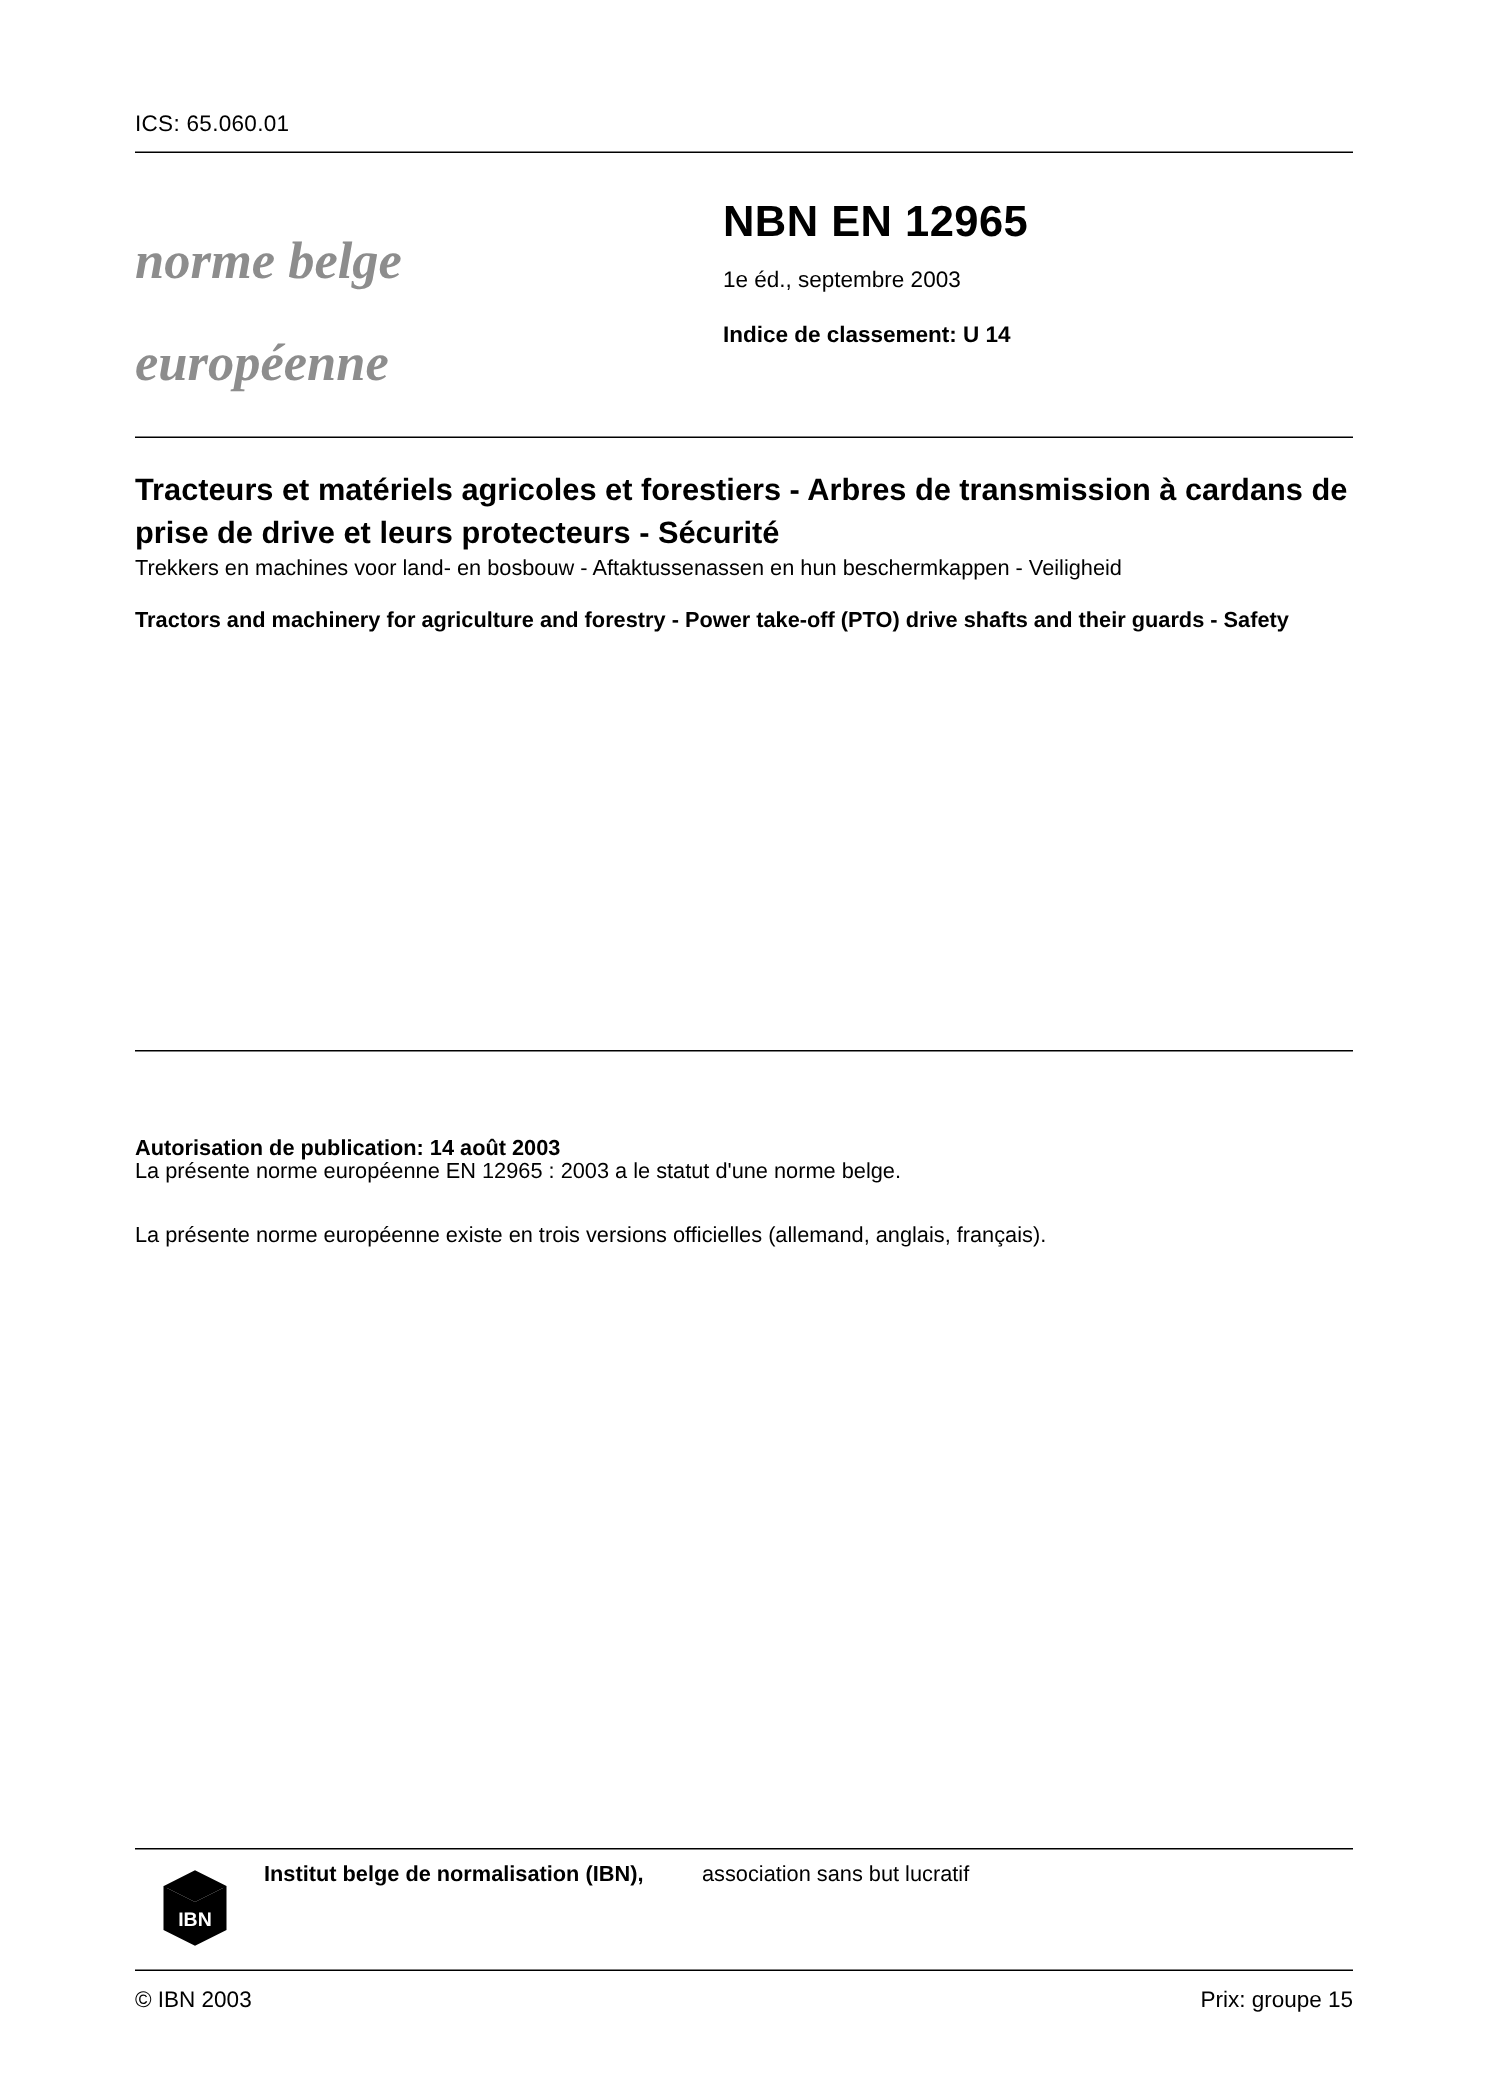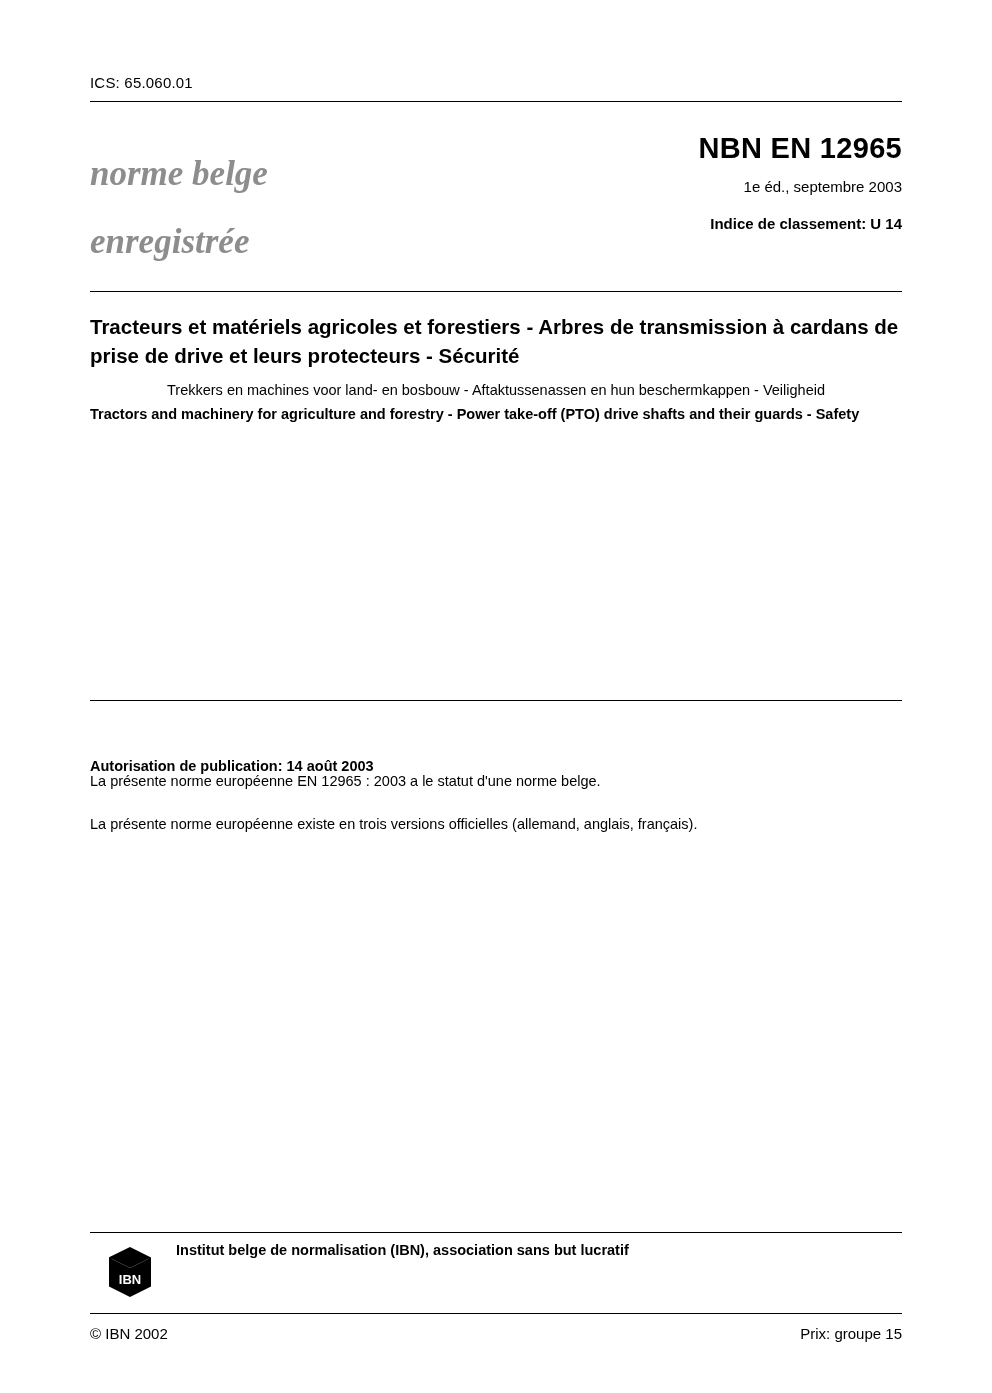--- a/index.html
+++ b/index.html
@@ -61,21 +61,21 @@
     line-height: 1.25;
     color: #8d8d8d;
   }
   .masthead span { display: block; margin-top: 24px; }
 
   .std-block {
     position: absolute;
     top: 132px;
     right: 0;
     width: 420px;
-    text-align: right;
+    text-align: left;
   }
   .std-number {
     font-size: 29px;
     font-weight: bold;
     letter-spacing: 0.3px;
   }
   .std-edition {
     margin-top: 13px;
     font-size: 15px;
   }
@@ -90,26 +90,25 @@
     position: absolute;
     top: 312px;
     left: 0;
     width: 812px;
     font-size: 20.5px;
     font-weight: bold;
     line-height: 1.42;
   }
   .title-nl {
     position: absolute;
-    top: 380px;
+    top: 369px;
     left: 0;
     width: 812px;
     font-size: 14.5px;
     line-height: 1.5;
-    text-align: center;
   }
   .title-en {
     position: absolute;
     top: 404px;
     left: 0;
     width: 790px;
     font-size: 14.5px;
     line-height: 1.5;
     font-weight: bold;
   }
@@ -154,21 +153,21 @@
   }
   .footer-text {
     position: absolute;
     left: 86px;
     top: 0;
     width: 720px;
     font-size: 14.5px;
     line-height: 1.45;
   }
   .footer-text .line1 { font-weight: bold; }
-  .footer-text .line1 .normal { font-weight: bold; }
+  .footer-text .line1 .normal { font-weight: normal; margin-left: 35px; }
 
   .copyright {
     position: absolute;
     top: 1325px;
     left: 0;
     font-size: 15px;
   }
   .price {
     position: absolute;
     top: 1325px;
@@ -180,21 +179,21 @@
 <body>
 
 <div class="page">
   <div class="content">
 
     <div class="ics">ICS: 65.060.01</div>
     <div class="rule rule-top"></div>
 
     <div class="masthead">
       <span>norme belge</span>
-      <span>enregistrée</span>
+      <span>européenne</span>
     </div>
 
     <div class="std-block">
       <div class="std-number">NBN EN 12965</div>
       <div class="std-edition">1e éd., septembre 2003</div>
       <div class="std-indice">Indice de classement: U 14</div>
     </div>
 
     <div class="rule rule-mid"></div>
 
@@ -220,17 +219,17 @@
           <text x="28" y="40" font-family="Liberation Sans, sans-serif" font-size="13" font-weight="bold" fill="#ffffff" text-anchor="middle">IBN</text>
         </svg>
       </div>
       <div class="footer-text">
         <div class="line1"><span>Institut belge de normalisation (IBN),</span><span class="normal"> association sans but lucratif</span></div>
       </div>
     </div>
 
     <div class="rule rule-bottom"></div>
 
-    <div class="copyright">© IBN 2002</div>
+    <div class="copyright">© IBN 2003</div>
     <div class="price">Prix: groupe 15</div>
 
   </div>
 </div>
 
 </body></html>

